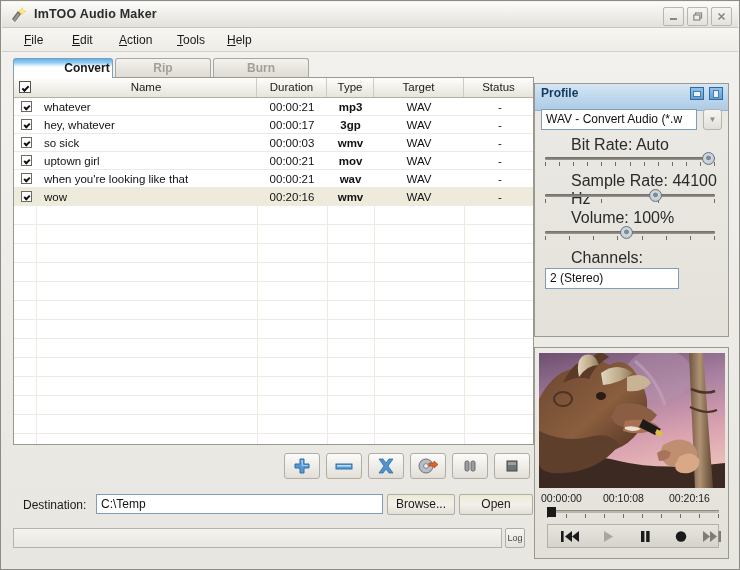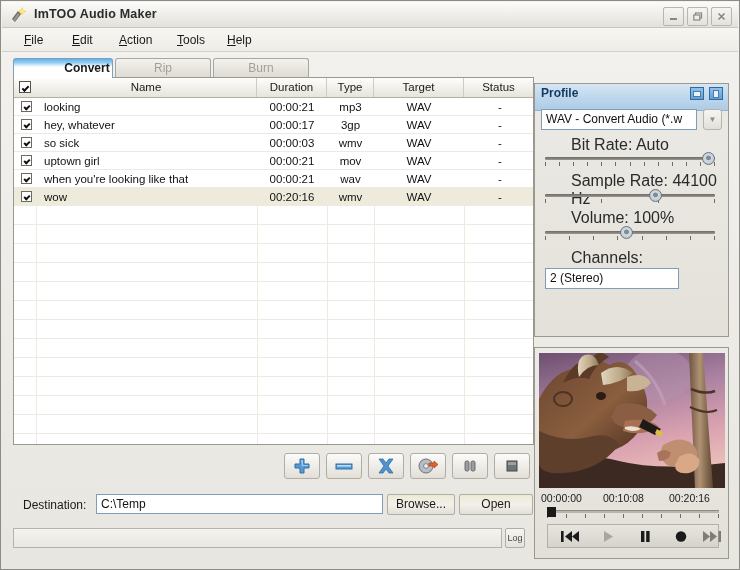--- a/index.html
+++ b/index.html
@@ -60,21 +60,21 @@
     font-size:12px;
   }
   .tab.active{
     background:linear-gradient(180deg,#63b1e8 0%,#8ecaf2 18%,#ffffff 42%,#ffffff 100%);
     color:#1a1a1a;font-weight:bold;border-color:#7d9fbd;
     z-index:3;
     padding-left:48px;
   }
   .tab.inactive{
     background:linear-gradient(180deg,#f4f3f0 0%,#e6e4dd 55%,#dedbd3 100%);
-    color:#a3a09a;font-weight:normal;
+    color:#a3a09a;font-weight:bold;
   }
   
   .listwrap{
     position:absolute;left:12px;top:76px;width:521px;height:368px;
     background:#ffffff;border:1px solid #9b9890;box-sizing:border-box;
   }
   .lhead{
     position:absolute;left:0;top:0;width:100%;height:20px;
     background:linear-gradient(180deg,#fdfdfc 0%,#f1efe9 55%,#e7e4dc 100%);
     border-bottom:1px solid #b3b0a8;box-sizing:border-box;
@@ -96,21 +96,21 @@
   .rowarea{position:absolute;left:0;top:20px;width:100%;bottom:0;overflow:hidden;}
   .row{position:relative;height:18px;box-sizing:border-box;}
   .row.filled{border-bottom:1px solid #edeae2;}
   .row.selected{background:#efebdc;}
   .row .cell{
     position:absolute;top:0;height:18px;line-height:18px;
     font-size:11.5px;color:#111;box-sizing:border-box;
   }
   .row .c-name{left:30px;text-align:left;}
   .row .c-dur{left:243px;width:70px;text-align:center;}
-  .row .c-type{left:313px;width:47px;text-align:center;}
+  .row .c-type{left:313px;width:47px;text-align:center;font-weight:bold;}
   .row .c-tgt{left:360px;width:90px;text-align:center;}
   .row .c-sta{left:450px;width:72px;text-align:center;}
   .rcheck{
     position:absolute;left:7px;top:3px;width:11px;height:11px;
     background:#fff;border:1px solid #6d6a64;box-sizing:border-box;
   }
   .rcheck:after{
     content:"";position:absolute;left:2px;top:3px;width:4px;height:2px;
     border-left:2px solid #111;border-bottom:2px solid #111;
     transform:rotate(-45deg);
@@ -276,21 +276,21 @@
       <div class="hcheck"></div>
       <div class="hcell" style="left:22px;width:221px">Name</div>
       <div class="hcell" style="left:243px;width:70px">Duration</div>
       <div class="hcell" style="left:313px;width:47px">Type</div>
       <div class="hcell" style="left:360px;width:90px">Target</div>
       <div class="hcell" style="left:450px;width:69px;border-right:none">Status</div>
     </div>
     <div class="rowarea" id="rowarea">
         <div class="row filled">
           <div class="rcheck"></div>
-          <div class="cell c-name">looking</div>
+          <div class="cell c-name">whatever</div>
           <div class="cell c-dur">00:00:21</div>
           <div class="cell c-type">mp3</div>
           <div class="cell c-tgt">WAV</div>
           <div class="cell c-sta">-</div>
         </div>
         <div class="row filled">
           <div class="rcheck"></div>
           <div class="cell c-name">hey, whatever</div>
           <div class="cell c-dur">00:00:17</div>
           <div class="cell c-type">3gp</div>

